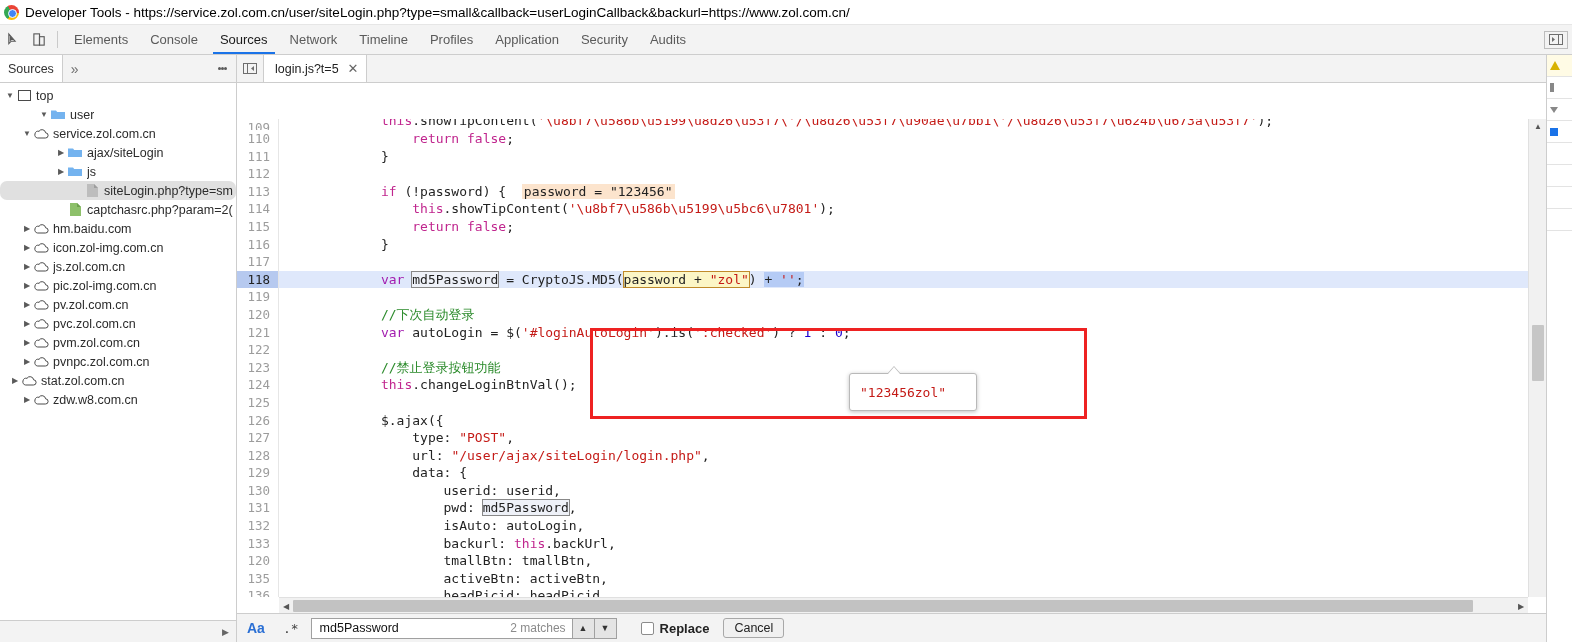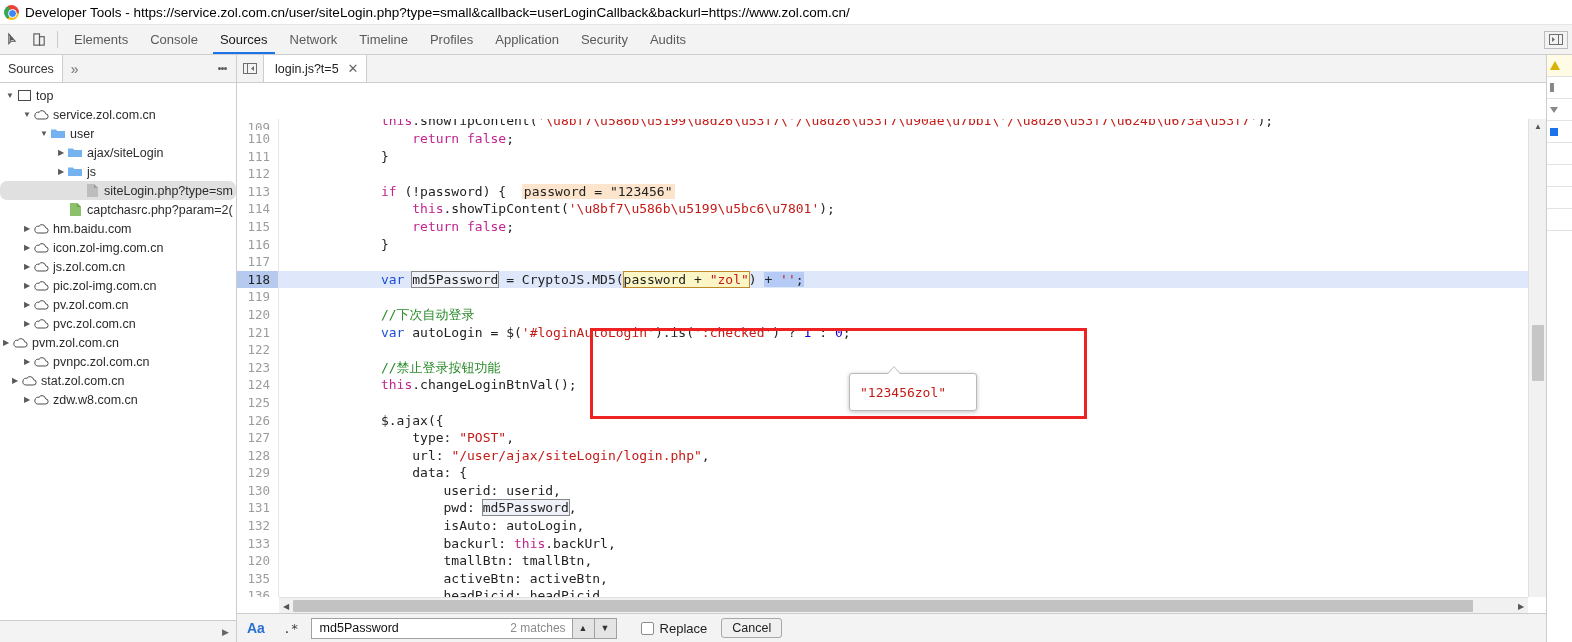--- a/index.html
+++ b/index.html
@@ -97,21 +97,21 @@
     overflow:hidden;
   }
   .cline { display:flex; height:17.6px; white-space:pre; }
   .gut {
     width:42px; flex:none; text-align:right; padding-right:8px; color:#9c9c9c;
     background:#fff; border-right:1px solid #e6e6e6; font-size:12.5px;
   }
   .code-txt { padding-left:8px; color:#222; }
   .cline.exec { background:#dfe8fb; }
   .cline.exec .gut { background:#b6c9ef; color:#222; }
-  .kw   { color:#1d4ed8; }
+  .kw   { color:#a21caf; }
   .kw2  { color:#c0268e; }
   .str  { color:#c41a16; }
   .num  { color:#1c00cf; }
   .cmt  { color:#2a8a2a; }
   .pln  { color:#222; }
   .box  { outline:1px solid #888; background:#eef1f8; }
   .selbg{ background:#b5cbf5; }
   .hl-inline { background:#fce4cd; padding:0 2px; }
   .hl-yellow { background:#fcf6c6; outline:1px solid #c08a2a; }
 
@@ -165,21 +165,21 @@
   #find-input-wrap input {
     border:0; outline:0; font-size:12.5px; width:160px; font-family:"Liberation Sans",sans-serif; color:#111;
   }
   #match-count { margin-left:auto; color:#8b8b8b; font-size:12px; }
   .navbtn {
     width:22px; height:21px; border:1px solid #a0a0a0; border-left:0; background:#e4e4e4;
     display:flex; align-items:center; justify-content:center; cursor:pointer; font-size:9px; color:#333;
   }
   #replace-chk { margin-left:24px; display:flex; align-items:center; cursor:pointer;}
   #replace-chk .bx { width:13px; height:13px; border:1px solid #8c8c8c; background:#fff; margin-right:6px; border-radius:2px;}
-  #replace-chk span.lbl{ font-size:13px; color:#222; }
+  #replace-chk span.lbl{ font-size:13px; color:#222;font-weight:bold; }
   #cancel-btn {
     margin-left:14px; padding:2px 10px; border:1px solid #a8a8a8; border-radius:3px;
     background:#f0f0f0; font-size:12.5px; color:#222; cursor:pointer;
   }
 
   
   #right-sliver {
     width:26px; border-left:1px solid #cdcdcd; background:#fff; position:relative; flex:none;
   }
   .sl-row { height:22px; border-bottom:1px solid #e3e3e3; display:flex; align-items:center; padding-left:3px;}
@@ -266,37 +266,37 @@
 
     <div class="tnode" style="padding-left: 4px;">
           <div class="tri open"></div>
           <div class="ic">
             <svg width="13" height="11" viewBox="0 0 13 11">
               <rect x="0.5" y="0.5" width="12" height="10" fill="none" stroke="#4a4a4a"></rect>
             </svg>
           </div>
           <div class="tlabel">top</div>
         </div>
-        <div class="tnode" style="padding-left: 21px;">
-          <div class="tri open"></div>
-          <div class="ic">
-            <svg width="15" height="11" viewBox="0 0 15 11">
-              <path d="M3.6 10h7.8a2.6 2.6 0 0 0 .2-5.2A3.6 3.6 0 0 0 5 3.3 2.6 2.6 0 0 0 3.6 10z" fill="none" stroke="#4a4a4a" stroke-width="1"></path>
-            </svg>
-          </div>
-          <div class="tlabel">service.zol.com.cn</div>
-        </div>
         <div class="tnode" style="padding-left: 38px;">
           <div class="tri open"></div>
           <div class="ic">
             <svg width="14" height="11" viewBox="0 0 14 11">
               <path d="M0 1.5h5l1.2 1.6H14V10H0z" fill="#74b3ef"></path>
             </svg>
           </div>
           <div class="tlabel">user</div>
+        </div>
+        <div class="tnode" style="padding-left: 21px;">
+          <div class="tri open"></div>
+          <div class="ic">
+            <svg width="15" height="11" viewBox="0 0 15 11">
+              <path d="M3.6 10h7.8a2.6 2.6 0 0 0 .2-5.2A3.6 3.6 0 0 0 5 3.3 2.6 2.6 0 0 0 3.6 10z" fill="none" stroke="#4a4a4a" stroke-width="1"></path>
+            </svg>
+          </div>
+          <div class="tlabel">service.zol.com.cn</div>
         </div>
         <div class="tnode" style="padding-left: 55px;">
           <div class="tri closed"></div>
           <div class="ic">
             <svg width="14" height="11" viewBox="0 0 14 11">
               <path d="M0 1.5h5l1.2 1.6H14V10H0z" fill="#74b3ef"></path>
             </svg>
           </div>
           <div class="tlabel">ajax/siteLogin</div>
         </div>
@@ -376,21 +376,21 @@
         </div>
         <div class="tnode" style="padding-left: 21px;">
           <div class="tri closed"></div>
           <div class="ic">
             <svg width="15" height="11" viewBox="0 0 15 11">
               <path d="M3.6 10h7.8a2.6 2.6 0 0 0 .2-5.2A3.6 3.6 0 0 0 5 3.3 2.6 2.6 0 0 0 3.6 10z" fill="none" stroke="#4a4a4a" stroke-width="1"></path>
             </svg>
           </div>
           <div class="tlabel">pvc.zol.com.cn</div>
         </div>
-        <div class="tnode" style="">
+        <div class="tnode" style="padding-left: 21px;">
           <div class="tri closed"></div>
           <div class="ic">
             <svg width="15" height="11" viewBox="0 0 15 11">
               <path d="M3.6 10h7.8a2.6 2.6 0 0 0 .2-5.2A3.6 3.6 0 0 0 5 3.3 2.6 2.6 0 0 0 3.6 10z" fill="none" stroke="#4a4a4a" stroke-width="1"></path>
             </svg>
           </div>
           <div class="tlabel">pvm.zol.com.cn</div>
         </div>
         <div class="tnode" style="padding-left: 21px;">
           <div class="tri closed"></div>

